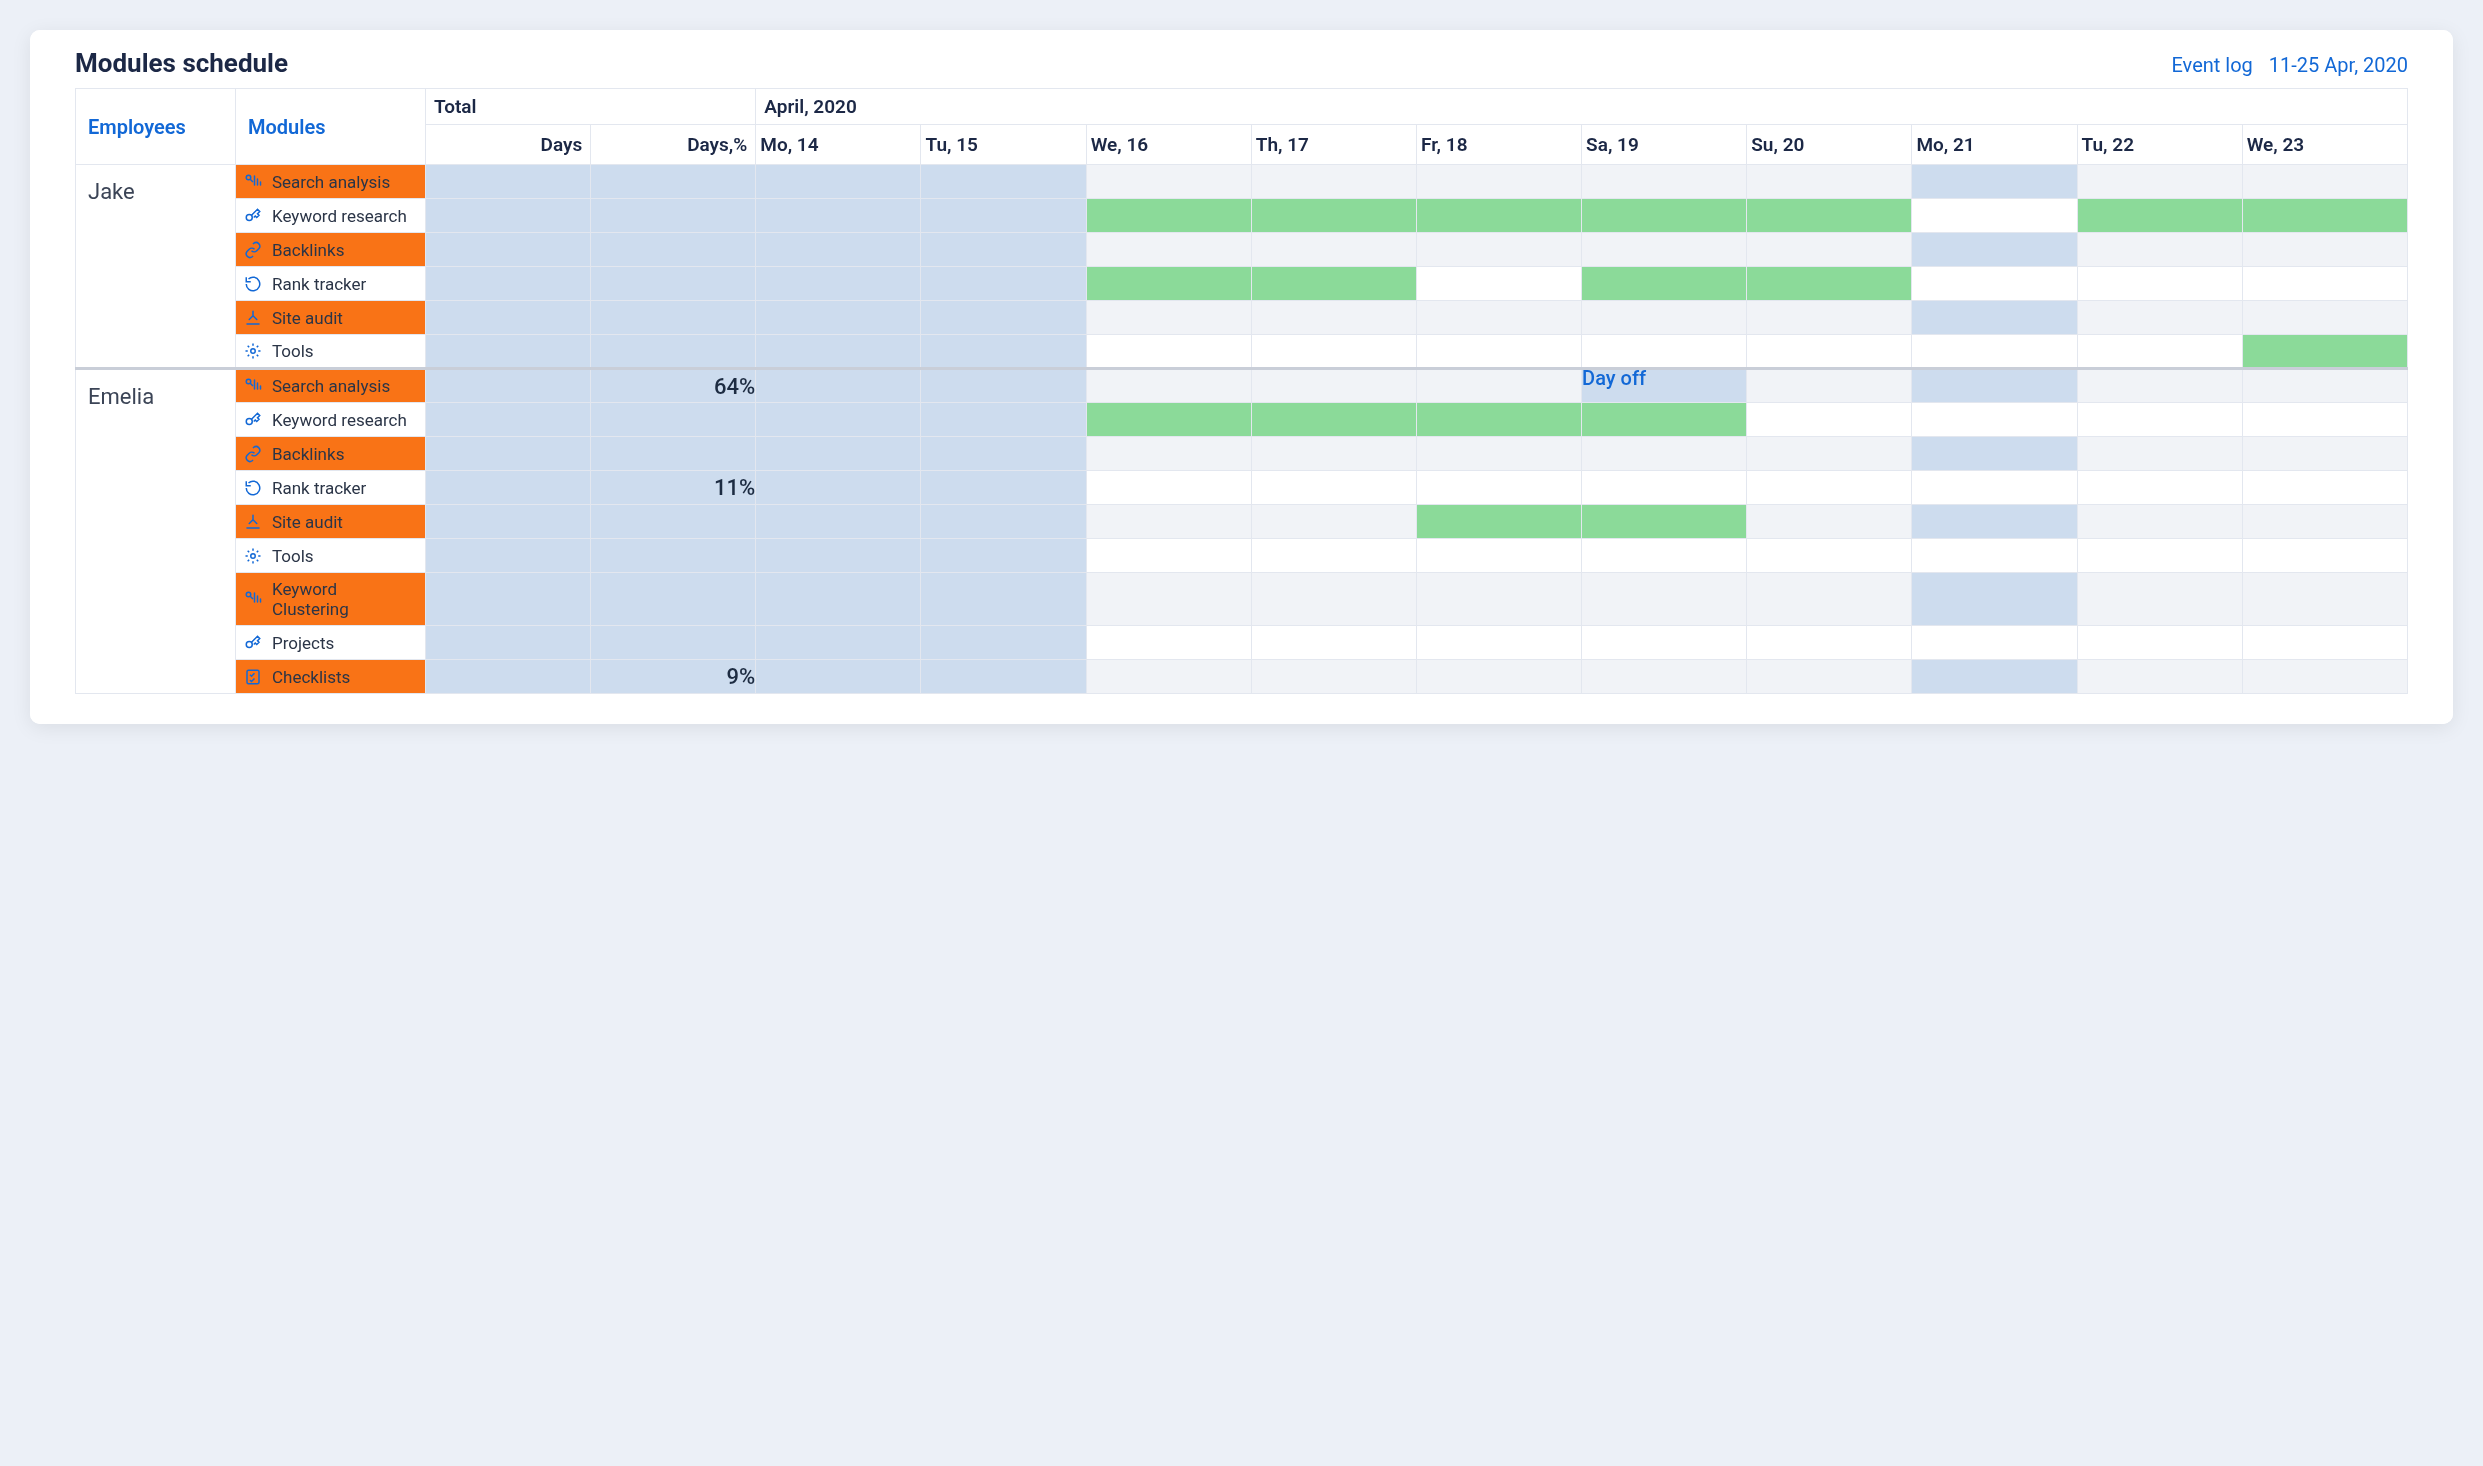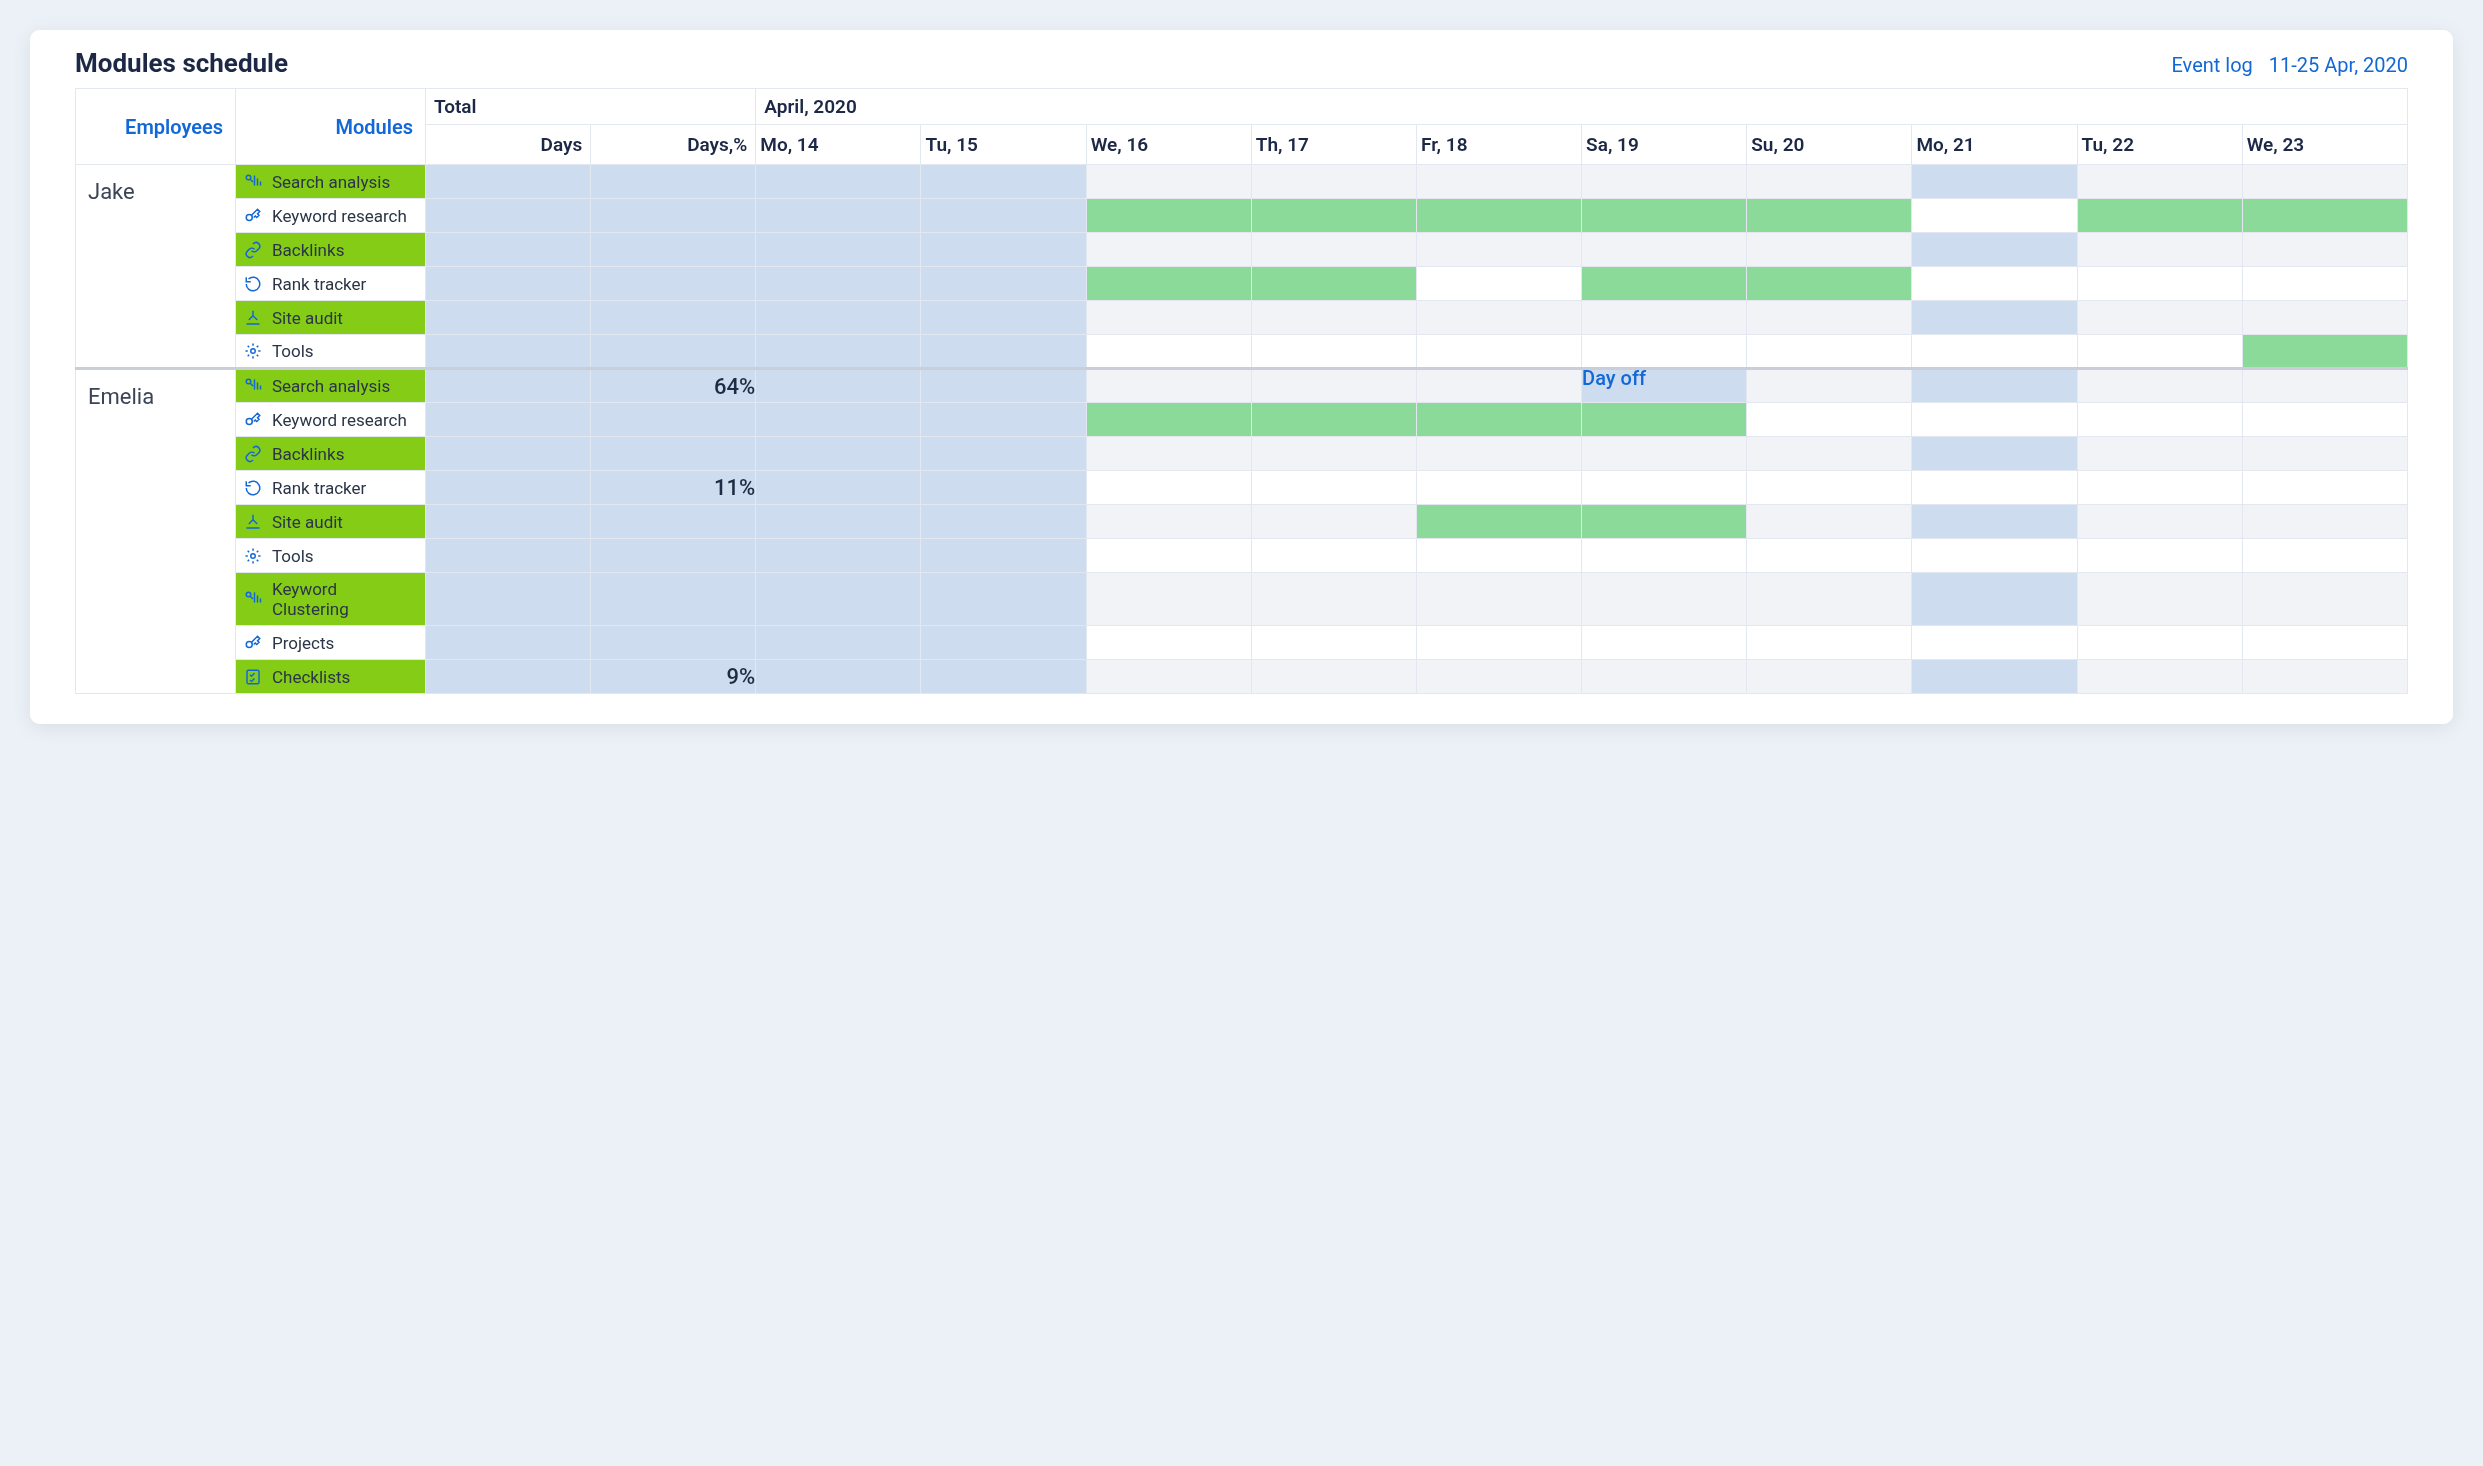--- a/index.html
+++ b/index.html
@@ -64,21 +64,21 @@
   th.emp-col { width: 160px; }
   th.mod-col { width: 190px; }
   th.days-col { width: 80px; }
   th.pct-col  { width: 86px; }
   th.day-col  { width: 72px; }
   th.days-col, th.pct-col, th.day-col { font-weight: 600; }
   .head-link {
     color: #1268d6;
     font-weight: 600;
     font-size: 20px;
-    text-align: right;
+    text-align: left;
     padding: 10px 12px;
   }
   .center { text-align: left; }
   .right  { text-align: right; padding-right: 10px; }
   .col-title {
     font-size: 19px;
     padding: 6px 8px;
     font-weight: 600;
   }
   .day-label { font-size: 19px; padding: 8px 4px; font-weight: 600; }
@@ -117,21 +117,21 @@
     position: absolute;
     top: -4px; left: 0; right: 0;
     text-align: left;
     color: #1268d6;
     font-size: 20px;
     font-weight: 500;
     pointer-events: none;
     white-space: nowrap;
   }
   tr.sep td, tr.sep th { border-top: 3px solid #c9ced8; }
-  tr.zebra-even .mod-td { background: #84cc16; }
+  tr.zebra-even .mod-td { background: #f97316; }
 </style>
 </head>
 <body>
 
 <div class="panel">
 
   <div class="inner">
     <div class="title-row">
       <h1>Modules schedule</h1>
       <div class="title-links">

